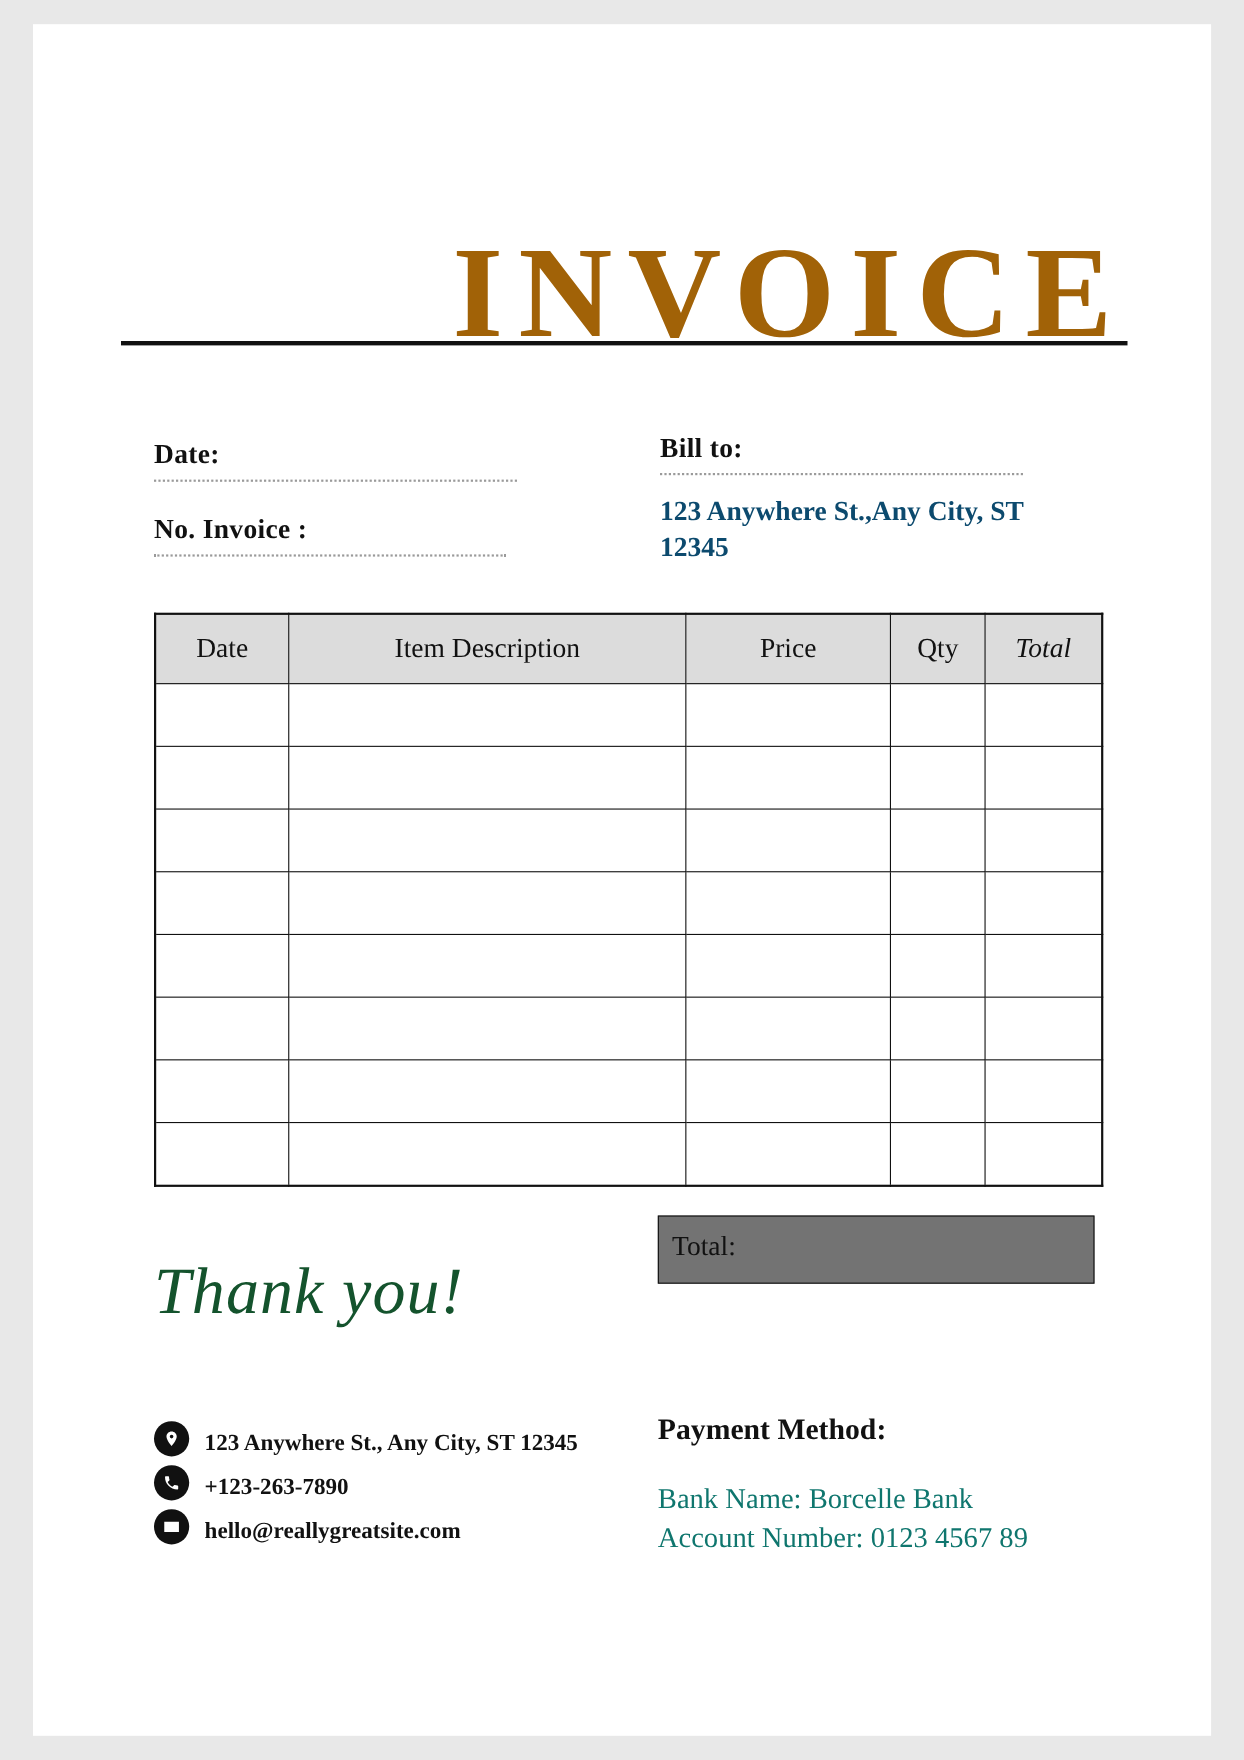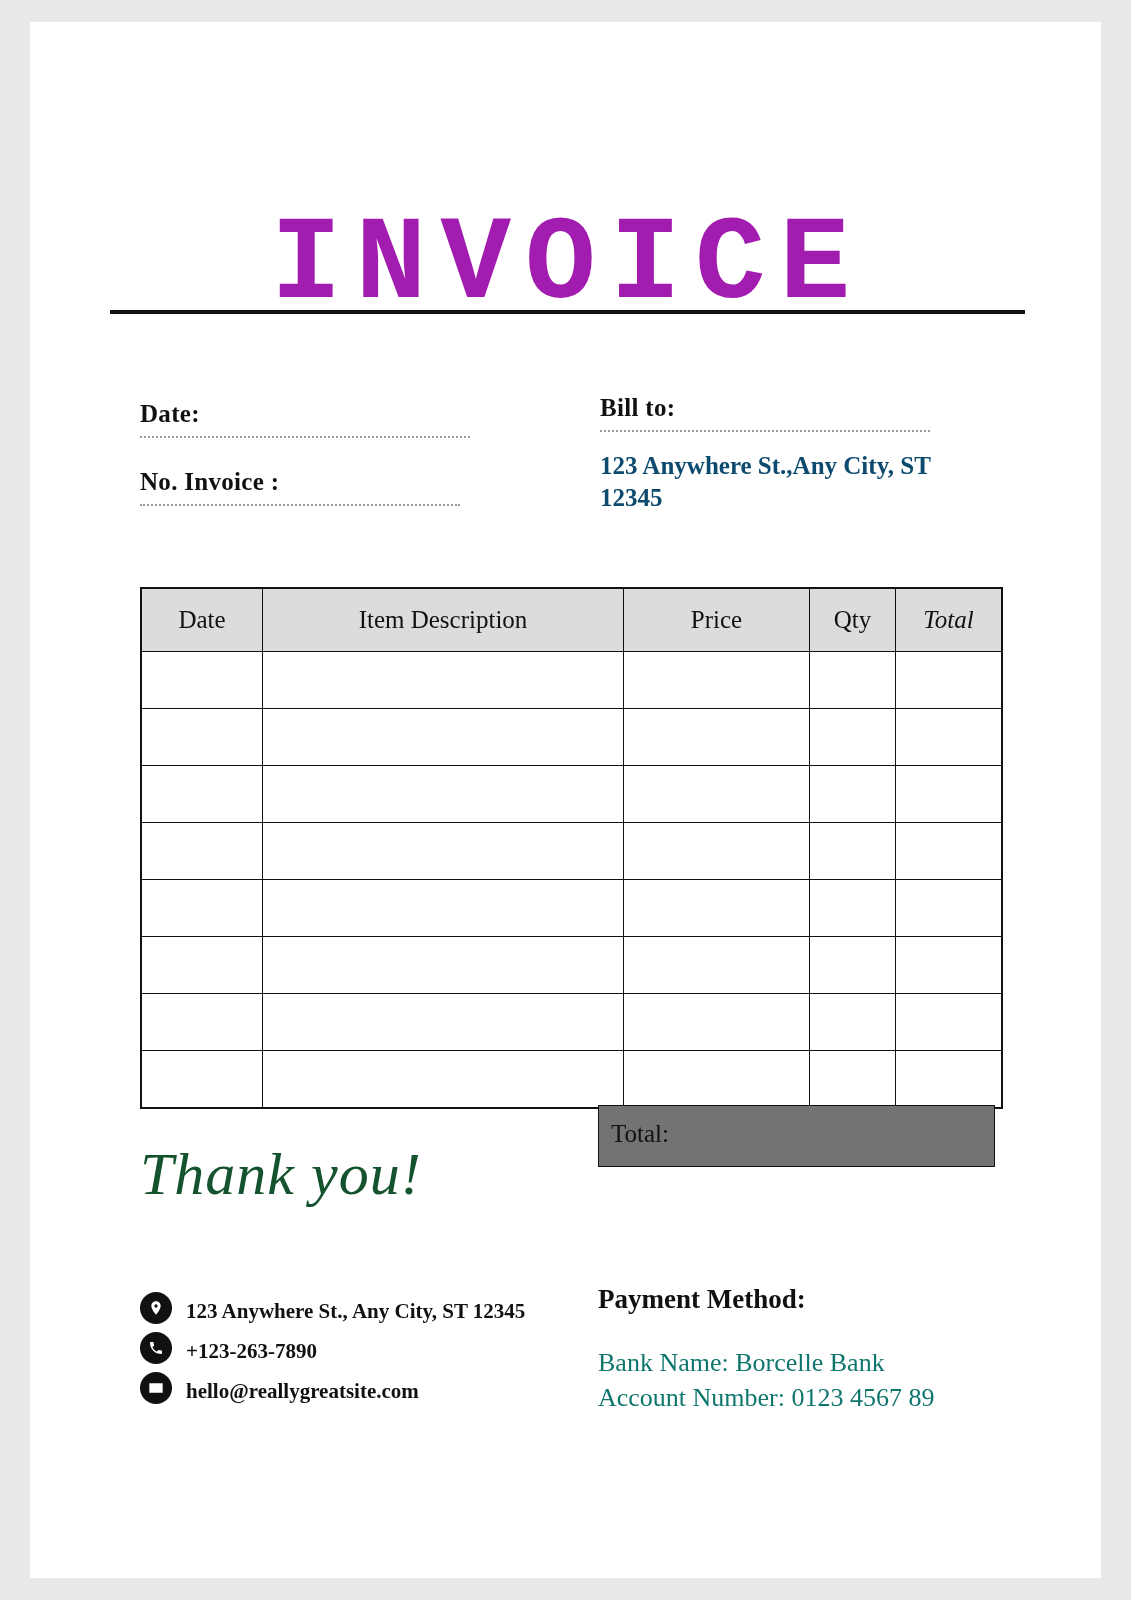--- a/index.html
+++ b/index.html
@@ -19,26 +19,26 @@
     top: 22px;
     width: 1071px;
     height: 1556px;
     background: #ffffff;
   }
   .invoice-title {
     position: absolute;
     left: 80px;
     top: 100px;
     width: 915px;
-    text-align: center;
-    font-family: Liberation Mono, monospace;
+    text-align: right;
+    font-family: Liberation Serif, serif;
     font-weight: bold;
     font-size: 118px;
     letter-spacing: 14px;
-    color: #a21caf;
+    color: #a16207;
     line-height: 1.1;
   }
   .title-rule {
     position: absolute;
     left: 80px;
     top: 288px;
     width: 915px;
     height: 4px;
     background: #111;
   }
@@ -76,21 +76,21 @@
     font-weight: bold;
     line-height: 1.28;
     color: #0c4a6e;
     width: 370px;
   }
 
   
   .table {
     position: absolute;
     left: 110px;
-    top: 565px;
+    top: 535px;
     width: 855px;
     border: 2px solid #111;
     border-collapse: collapse;
     table-layout: fixed;
   }
   .table th, .table td {
     border: 1.5px solid #111;
     height: 56px;
     padding: 0;
   }

